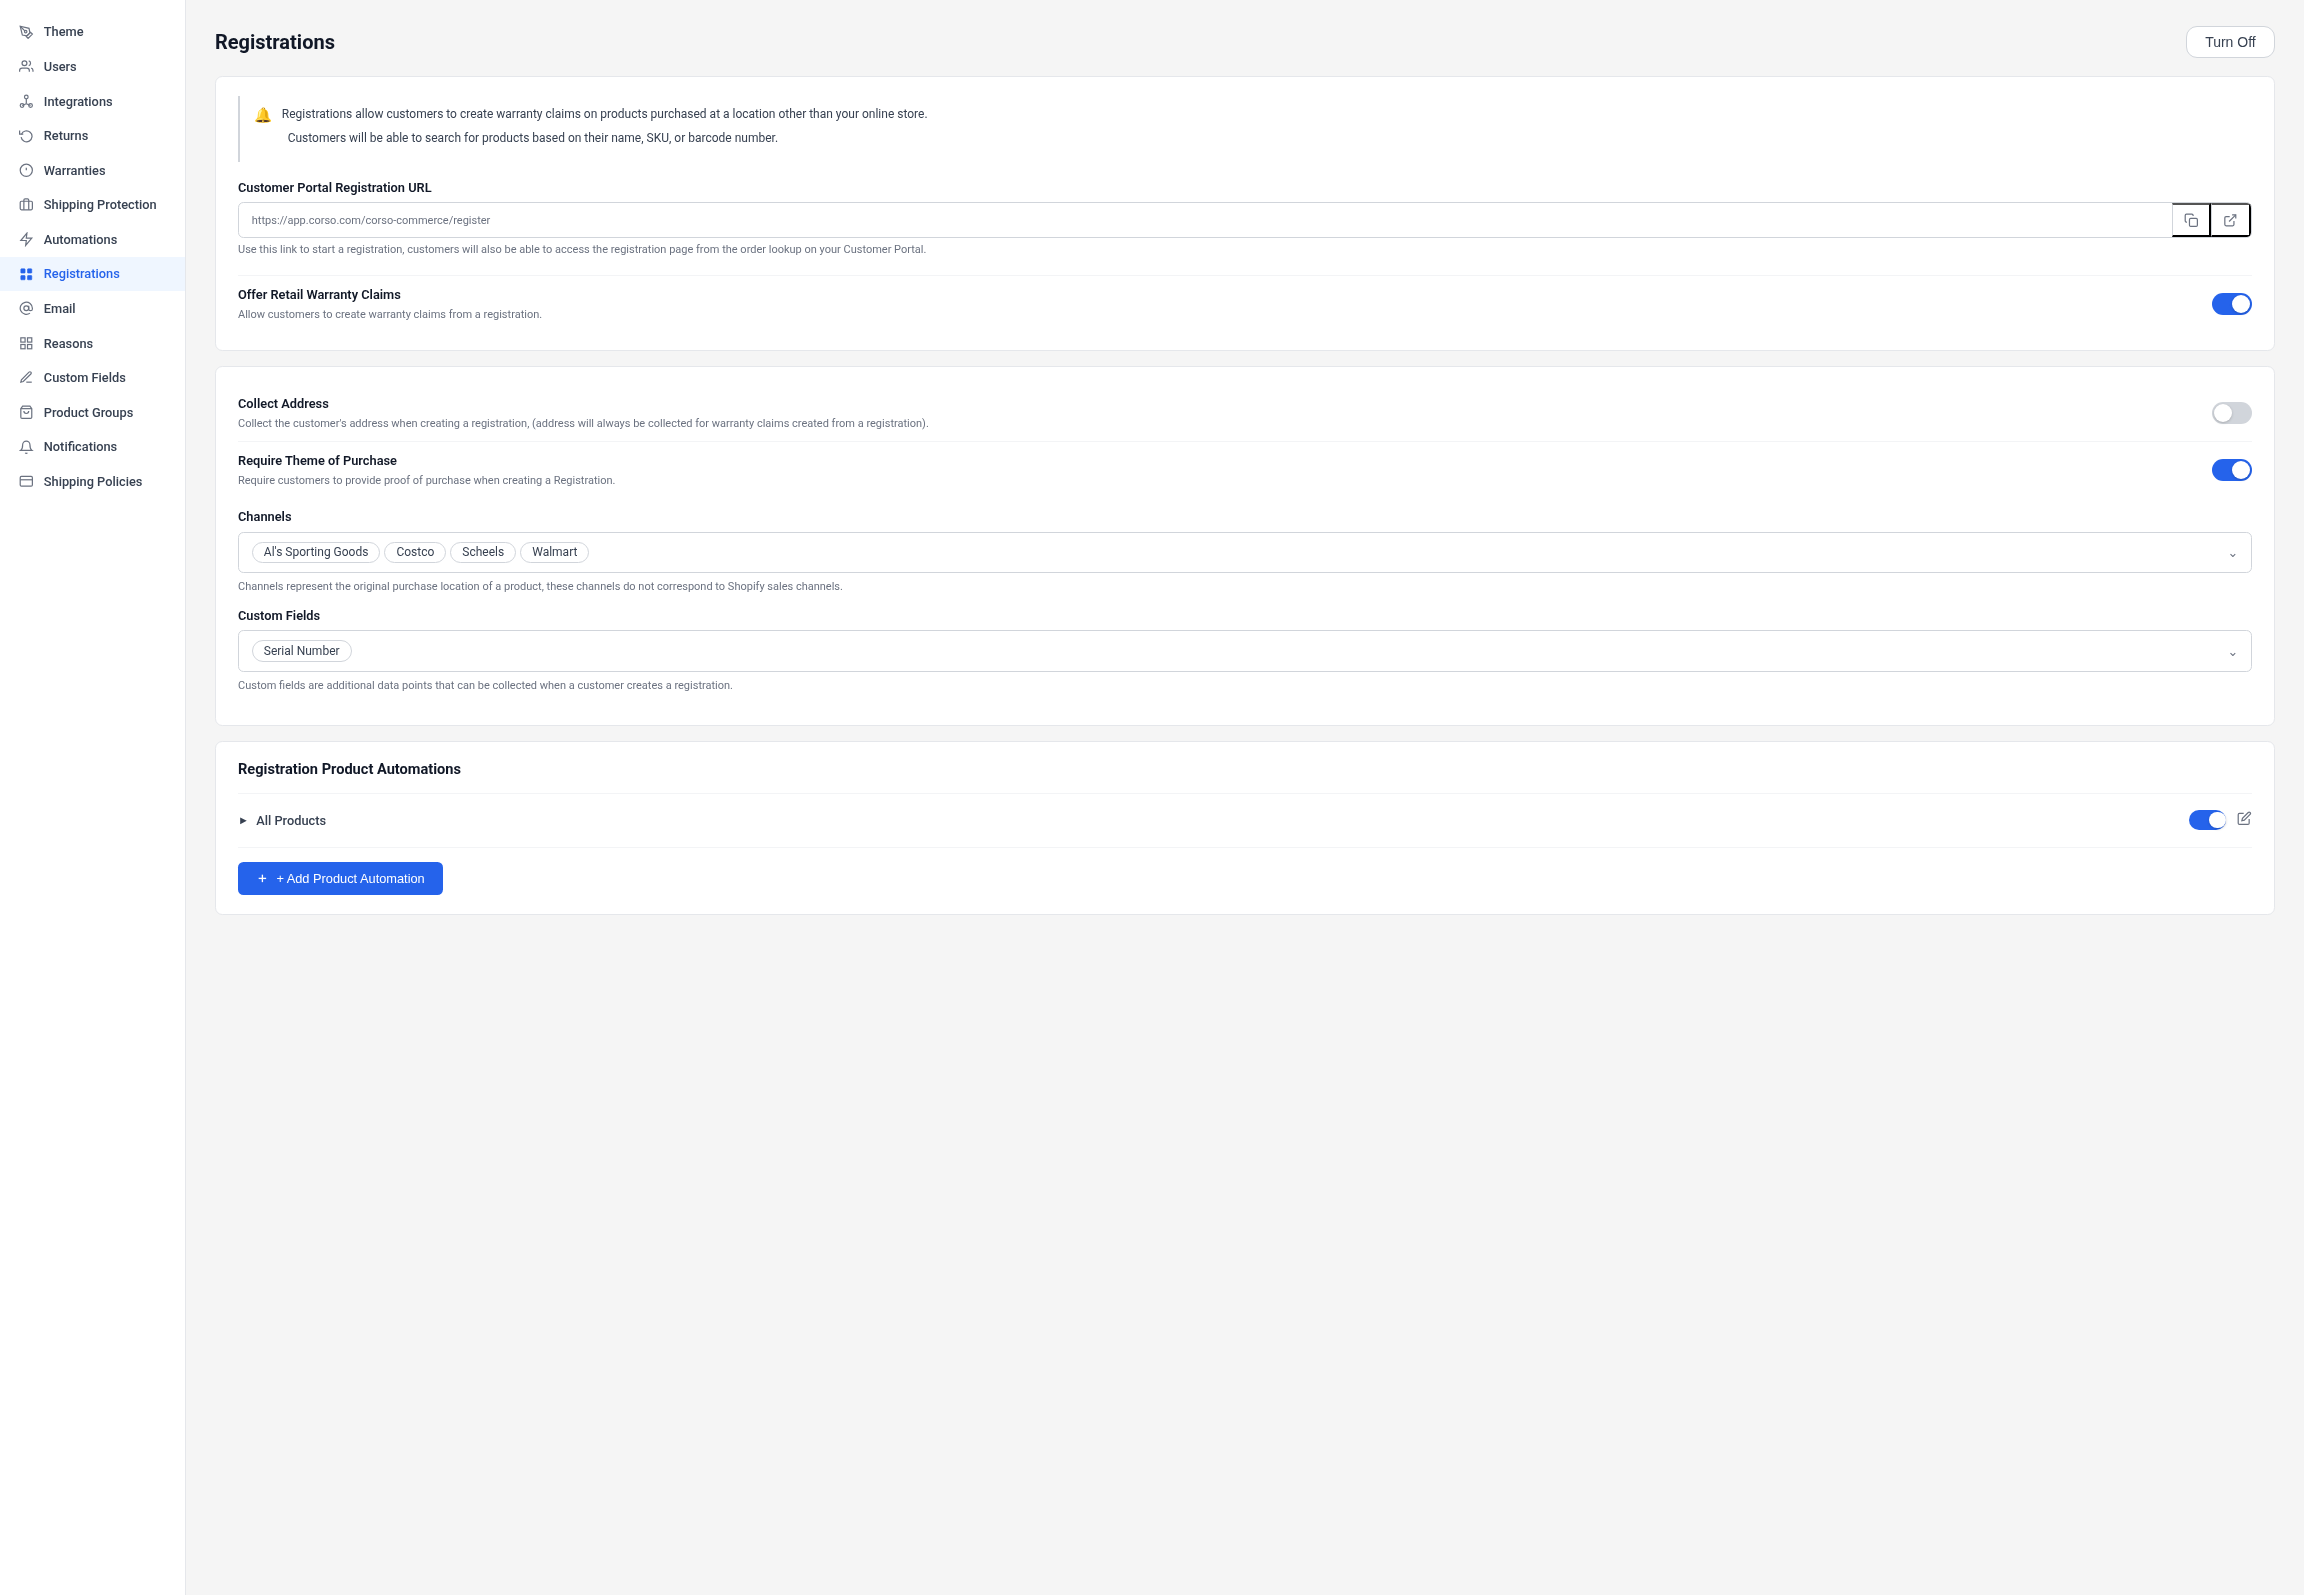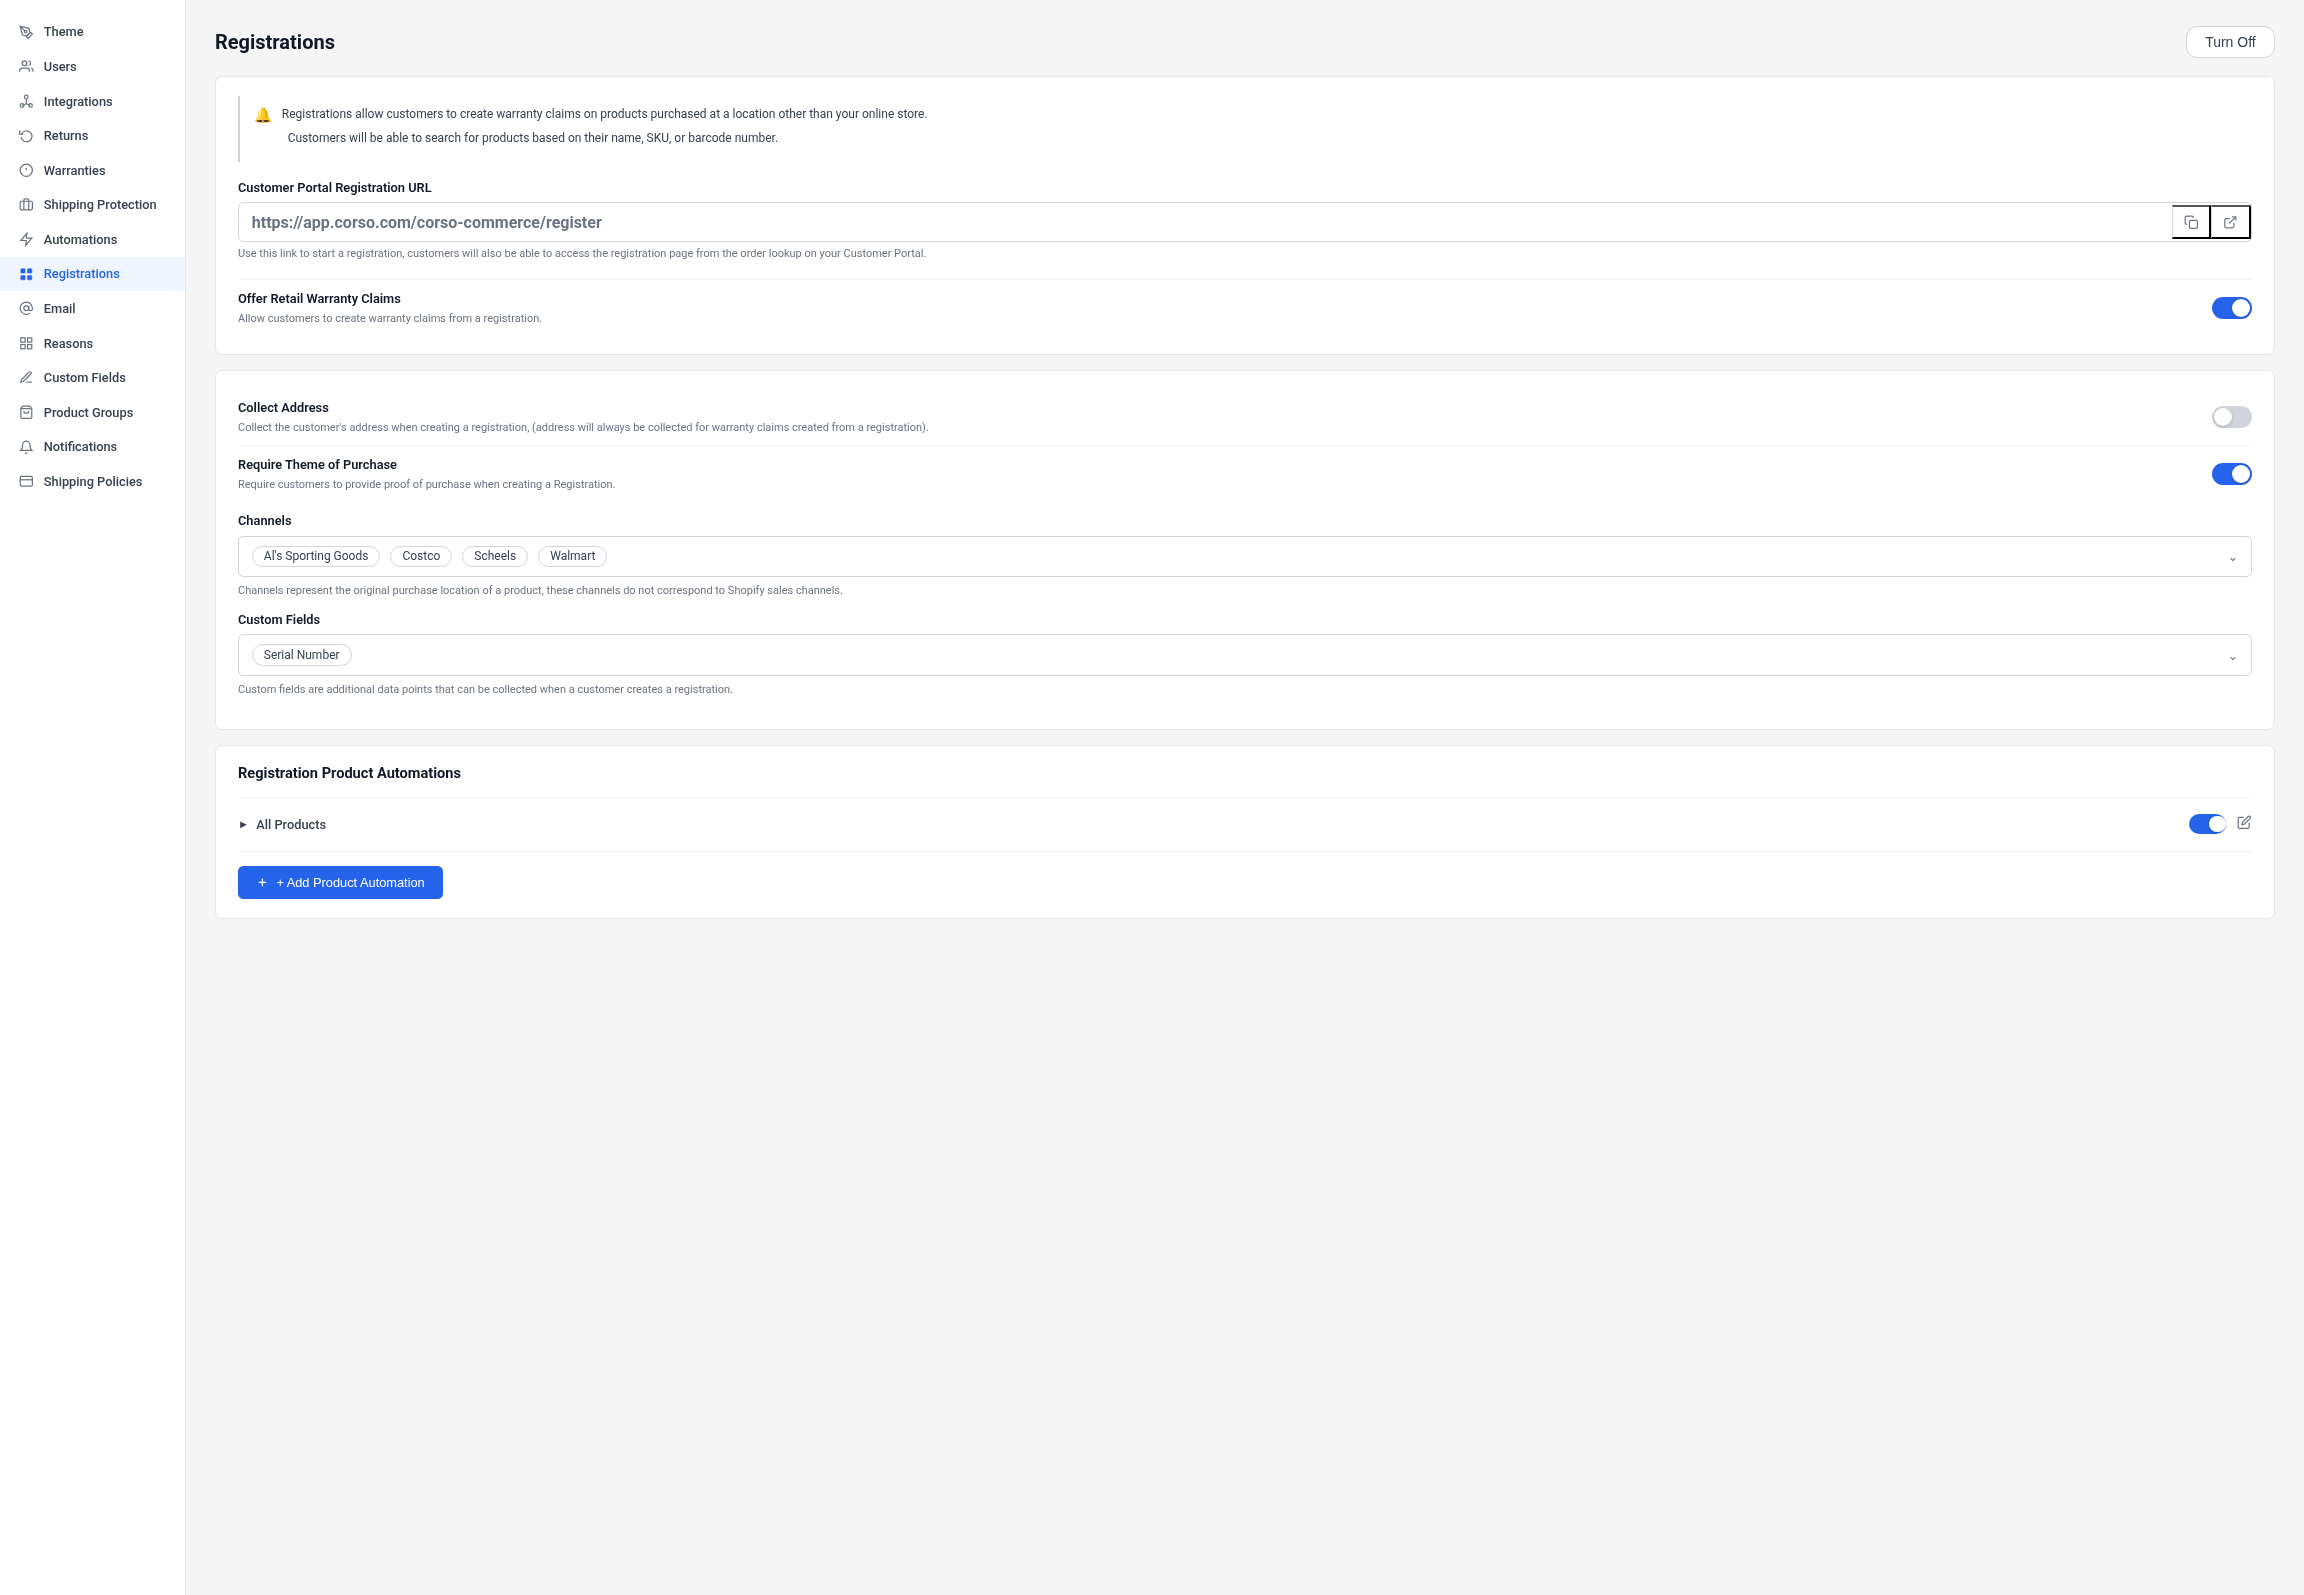--- a/index.html
+++ b/index.html
@@ -112,23 +112,22 @@
       display: flex;
       align-items: center;
       border: 0.9px solid #d1d5db;
       border-radius: 5.5px;
       overflow: hidden;
       margin-bottom: 5.5px;
     }
     .url-field-value {
       flex: 1;
       padding: 9.1px 12.8px;
-      font-size: 16px;
-      color: #6b7280;
-      font-weight: bold;
+      font-size: 11px;
+      color: #6b7280;
     }
     .url-field-action {
       border-left: 0.9px solid #d1d5db;
       padding: 7.3px 11px;
       cursor: pointer;
       background: #fff;
       color: #6b7280;
       display: flex;
       align-items: center;
       justify-content: center;
@@ -187,21 +186,21 @@
       display: flex;
       align-items: center;
       justify-content: space-between;
       margin-bottom: 7.3px;
       cursor: pointer;
       background: #fff;
     }
     .multi-select-tags {
       display: flex;
       flex-wrap: wrap;
-      gap: 10px;
+      gap: 4px;
     }
     .tag {
       background: #fff;
       border: 0.9px solid #d1d5db;
       border-radius: 18.3px;
       padding: 2.7px 11px;
       font-size: 12px;
       color: #374151;
     }
     .chevron-icon {

